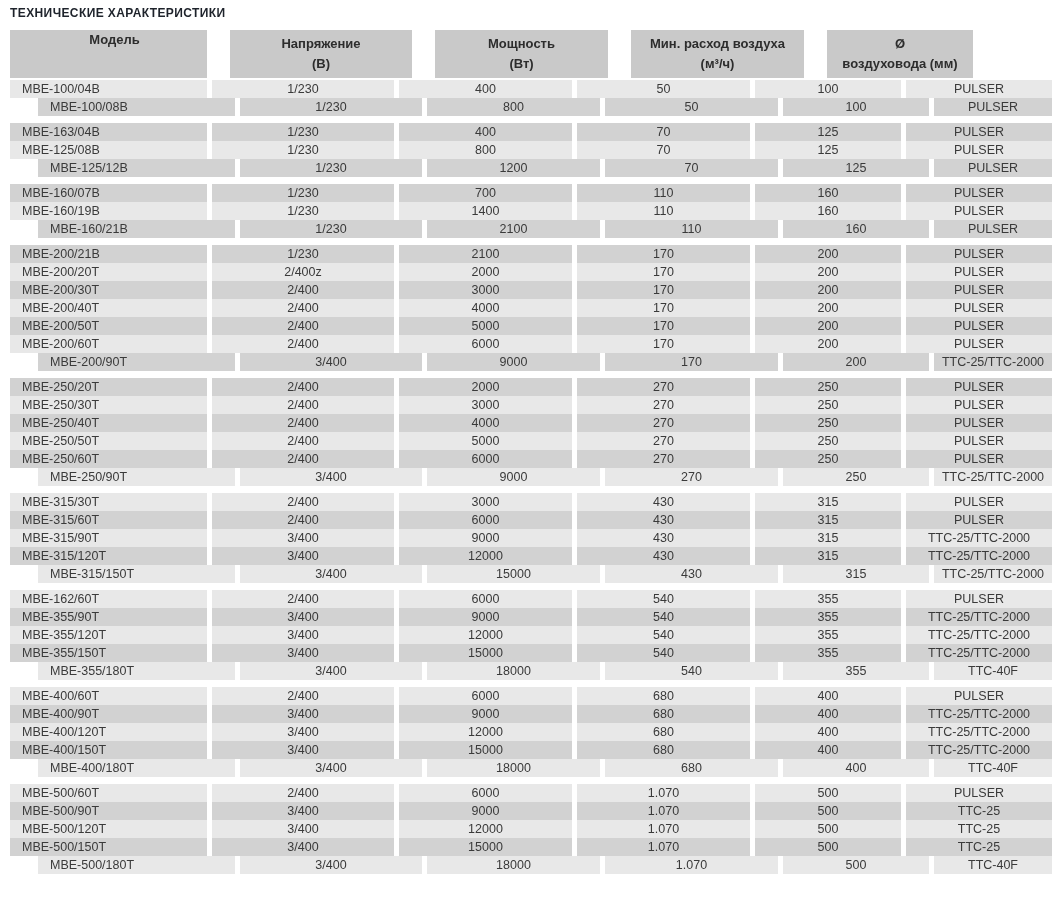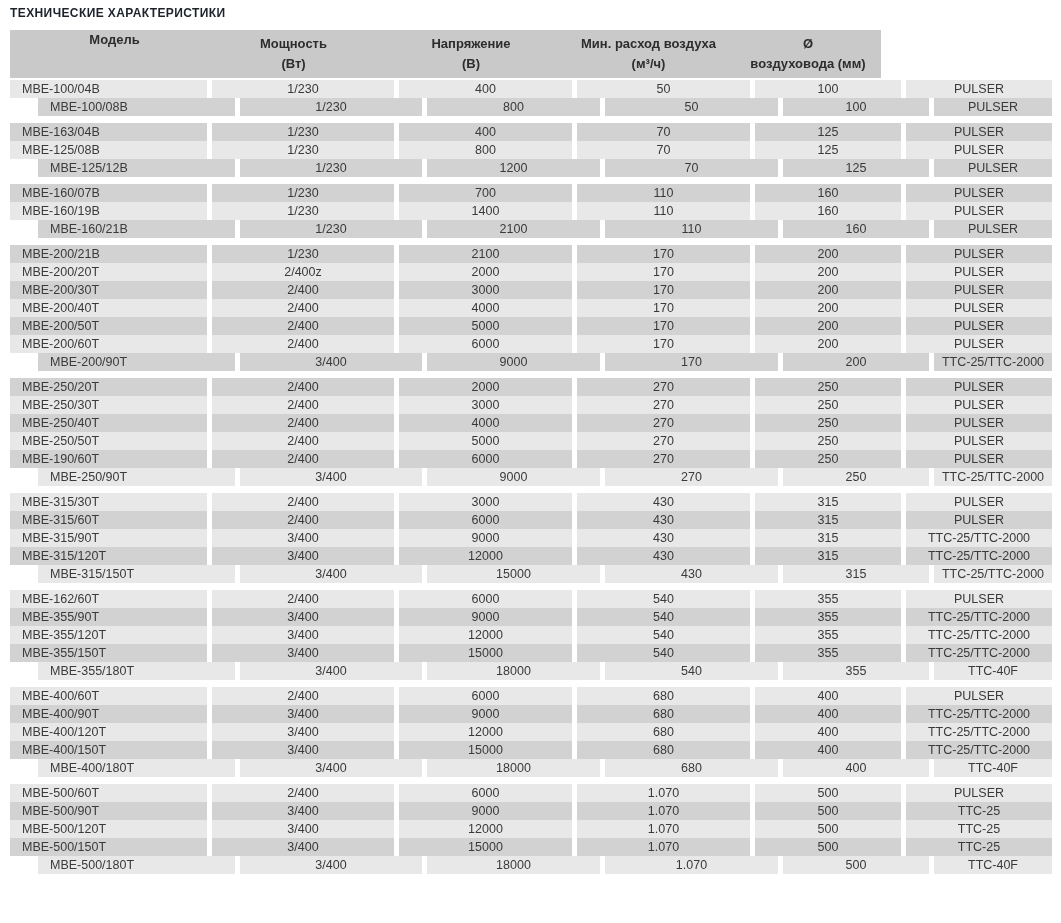--- a/index.html
+++ b/index.html
@@ -25,21 +25,21 @@
     font-weight: 700;
     letter-spacing: 0.4px;
     color: var(--title-text);
   }
   .spec-table {
     margin-left: 10px;
     width: 1042px;
   }
   .thead {
     display: flex;
-    gap: 0;
+    gap: 23px;
     height: 48px;
     margin-bottom: 2px;
   }
   .thcell {
     background: var(--header-bg);
     display: flex;
     flex-direction: column;
     justify-content: center;
     align-items: center;
     text-align: center;
@@ -82,28 +82,28 @@
 
 <div class="page-title">ТЕХНИЧЕСКИЕ ХАРАКТЕРИСТИКИ</div>
 
 <div class="spec-table">
 
   <div class="thead">
     <div class="thcell col0">
       <div>Модель</div>
       <div></div>
     </div>
+    <div class="thcell col1">
+      <div>Напряжение</div>
+      <div>(В)</div>
+    </div>
     <div class="thcell col2">
       <div>Мощность</div>
       <div>(Вт)</div>
     </div>
-    <div class="thcell col1">
-      <div>Напряжение</div>
-      <div>(В)</div>
-    </div>
     <div class="thcell col3">
       <div>Мин. расход воздуха</div>
       <div>(м³/ч)</div>
     </div>
     <div class="thcell col4">
       <div>Ø</div>
       <div>воздуховода (мм)</div>
     </div>
   </div>
 
@@ -263,21 +263,21 @@
         </div>
         <div class="trow light">
           <div class="cell col0">MBE-250/50T</div>
           <div class="cell col1">2/400</div>
           <div class="cell col2">5000</div>
           <div class="cell col3">270</div>
           <div class="cell col4">250</div>
           <div class="cell col5">PULSER</div>
         </div>
         <div class="trow dark">
-          <div class="cell col0">MBE-190/60T</div>
+          <div class="cell col0">MBE-250/60T</div>
           <div class="cell col1">2/400</div>
           <div class="cell col2">6000</div>
           <div class="cell col3">270</div>
           <div class="cell col4">250</div>
           <div class="cell col5">PULSER</div>
         </div>
         <div class="trow light">
           <div class="cell col0">MBE-250/90T</div>
           <div class="cell col1">3/400</div>
           <div class="cell col2">9000</div>

